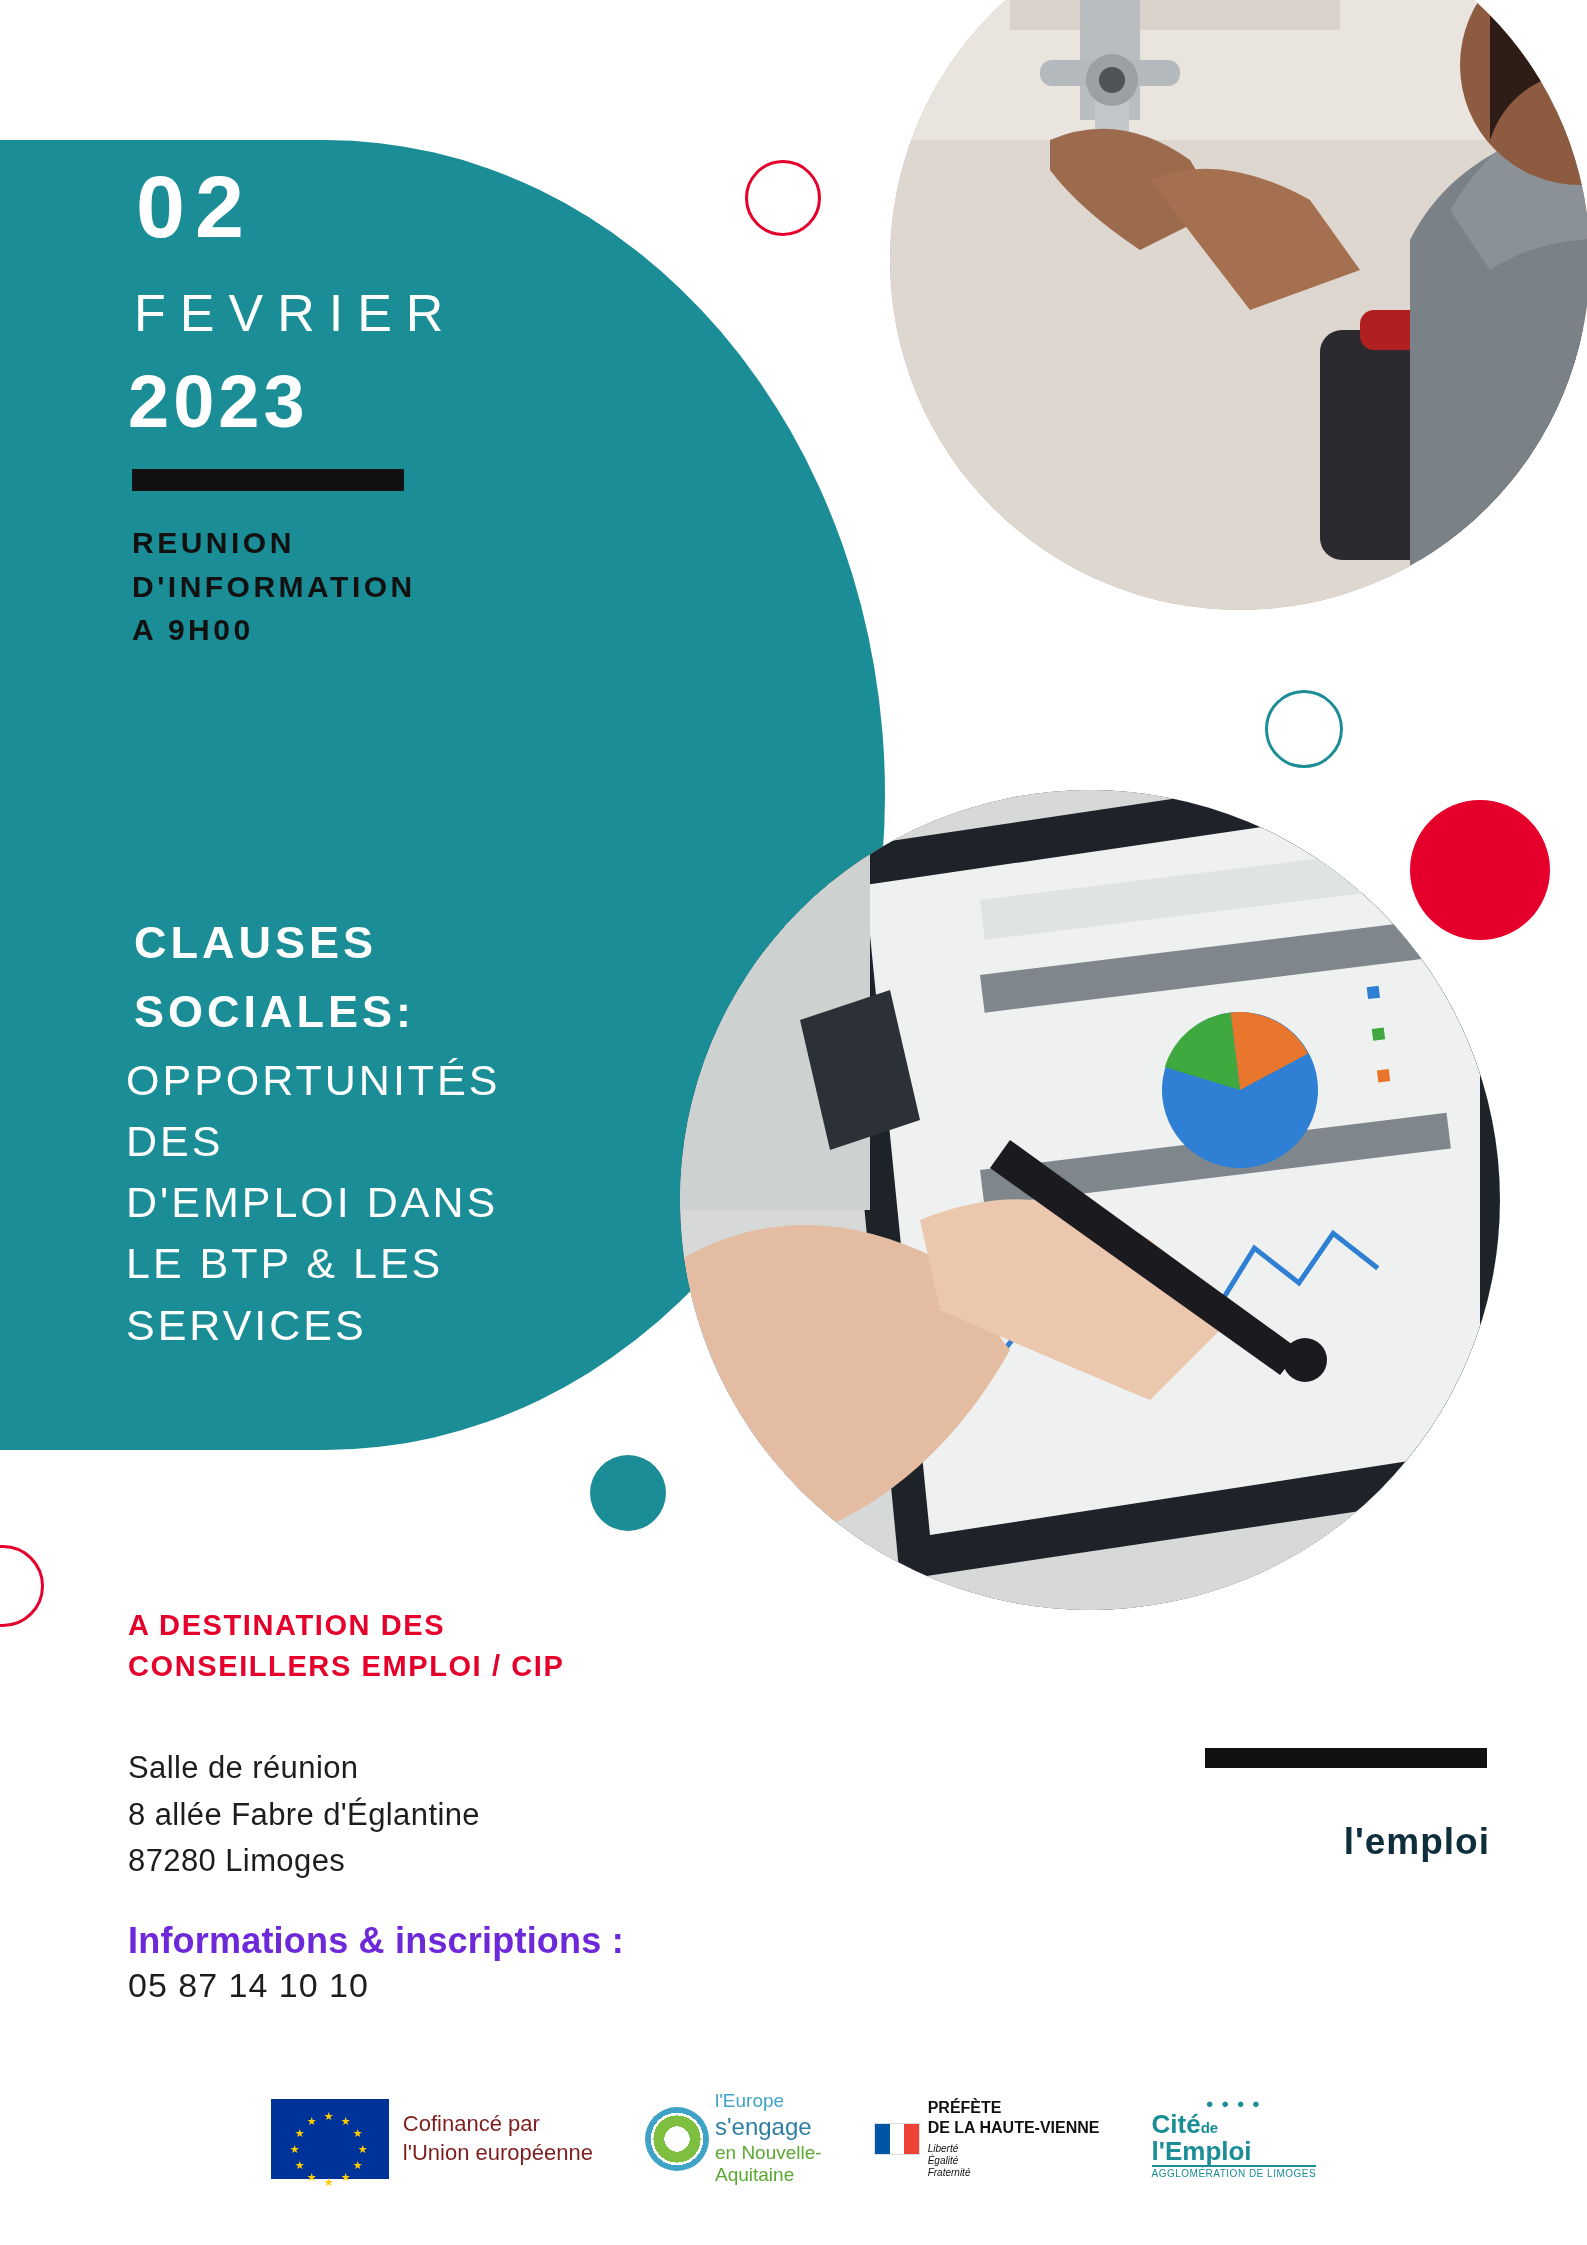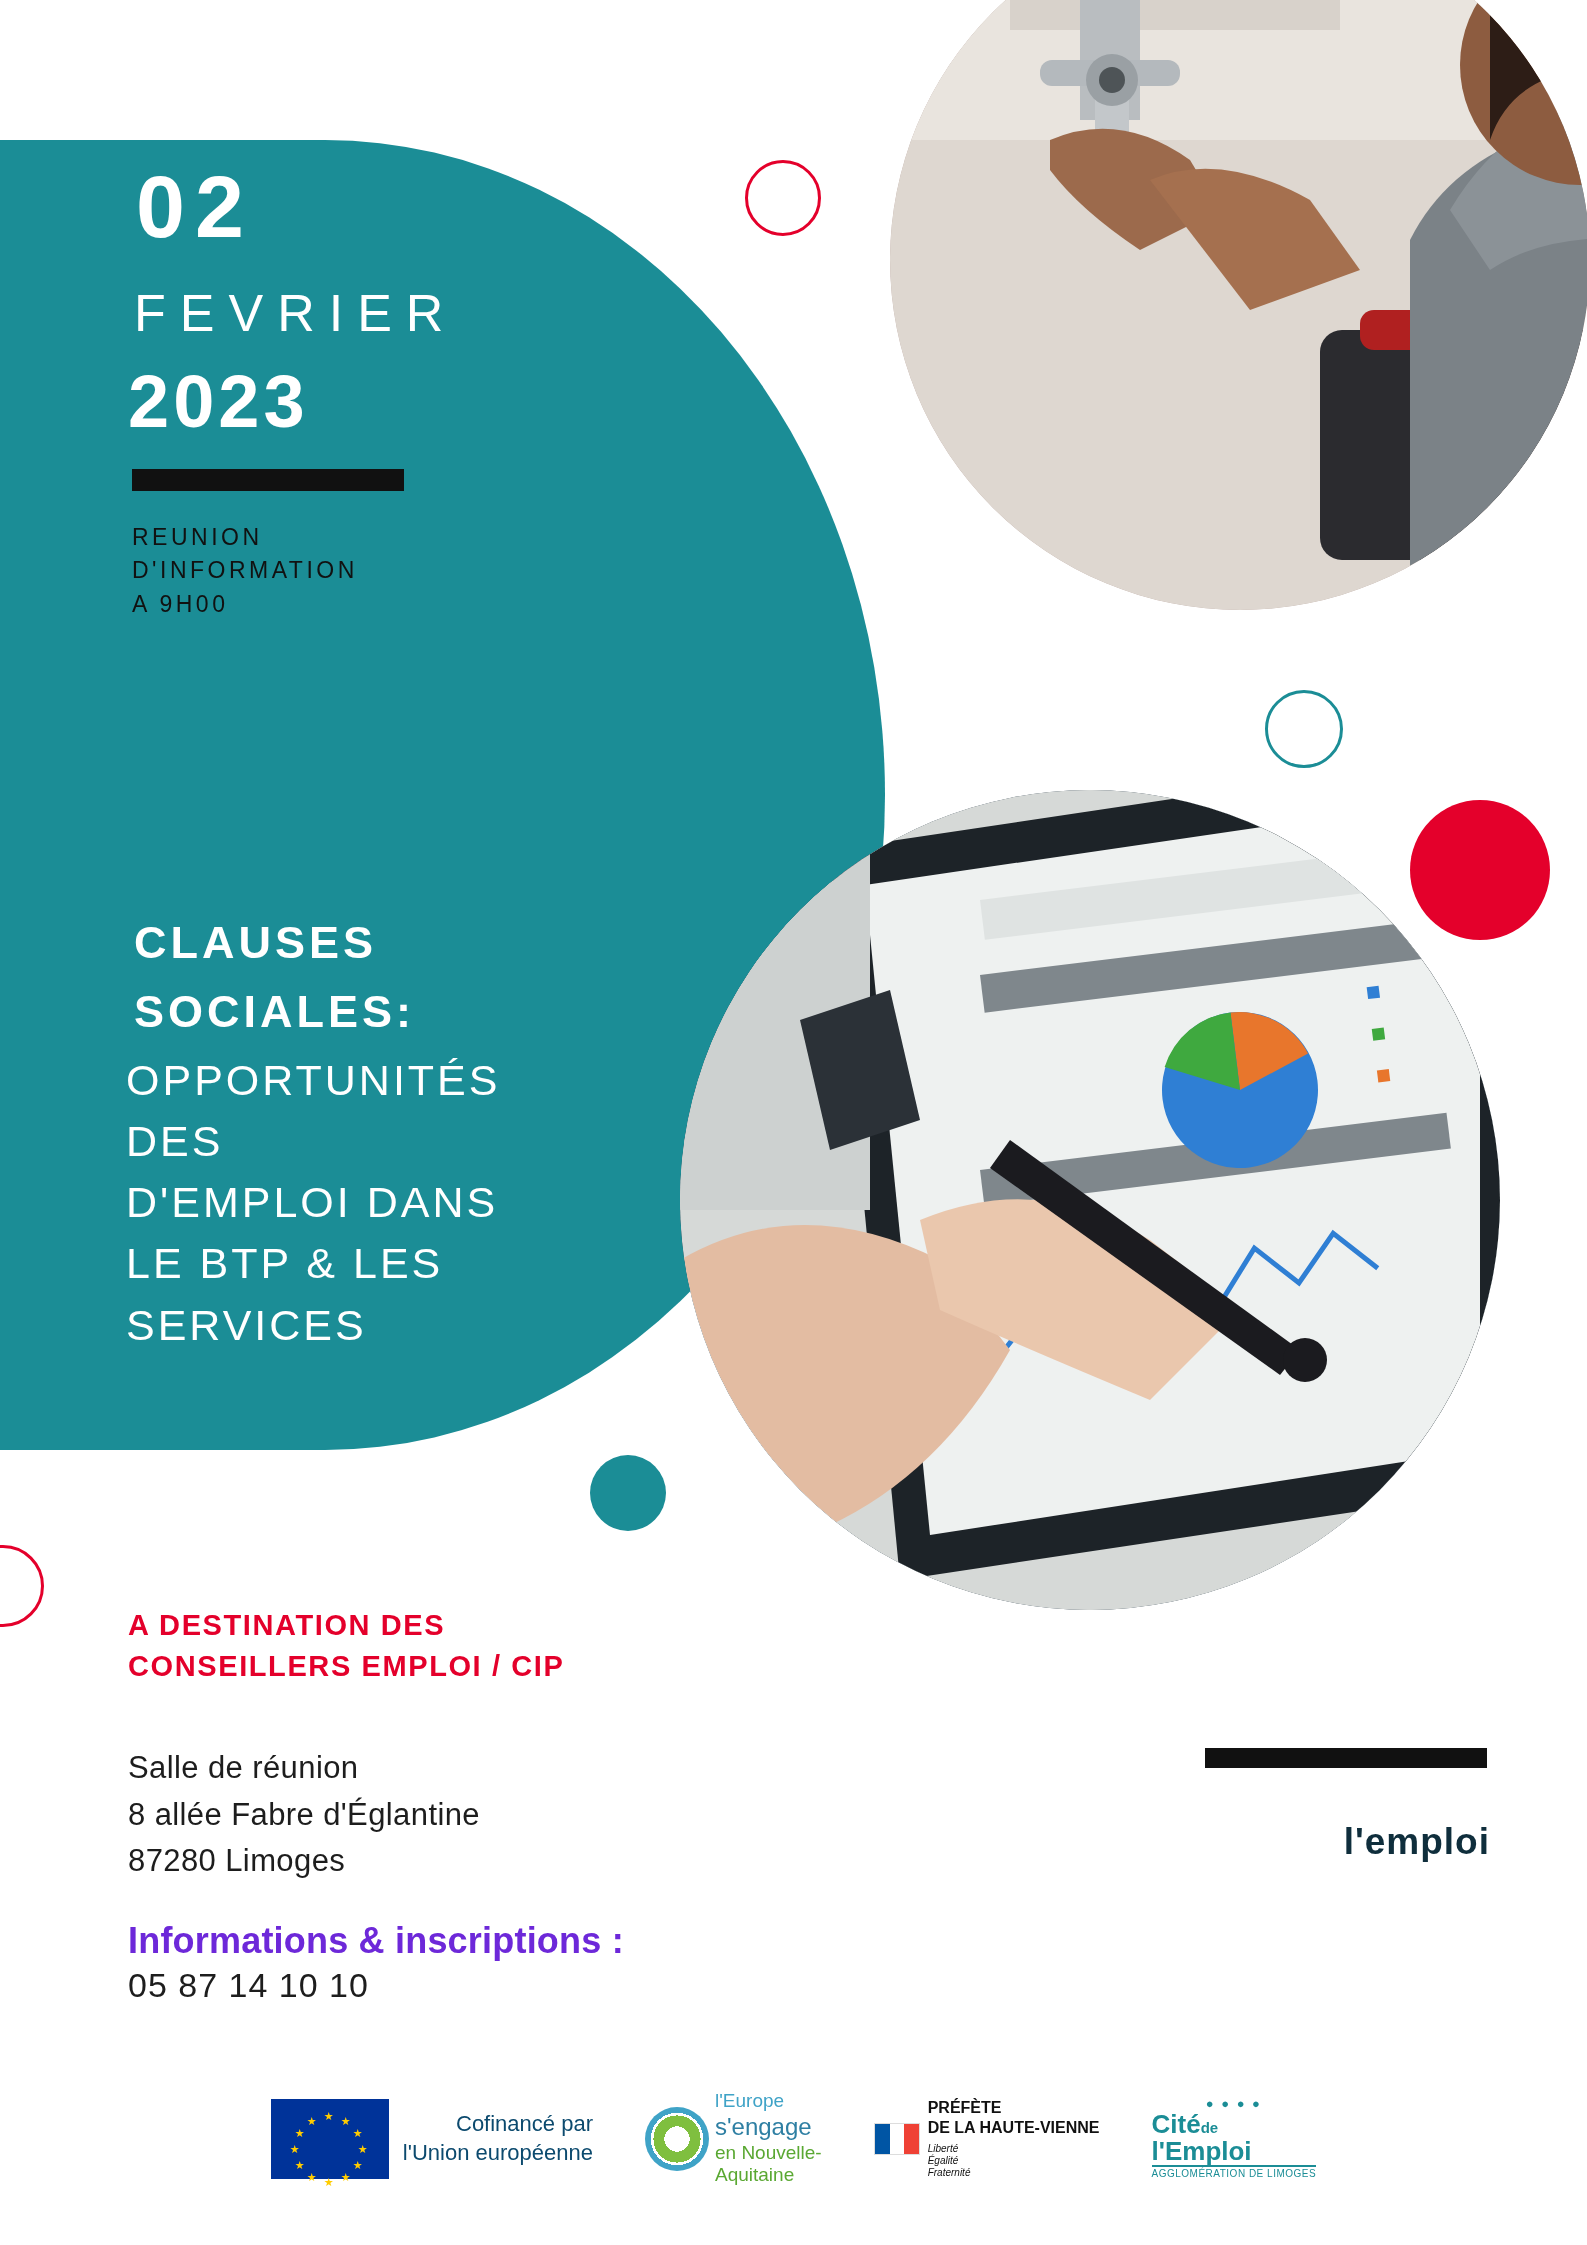--- a/index.html
+++ b/index.html
@@ -127,22 +127,22 @@
     line-height: 1;
   }
   .rule-black {
     width: 272px;
     height: 22px;
     background: #111111;
     margin: 30px 0 0 4px;
   }
   .meeting-line {
     margin: 30px 0 0 4px;
-    font-size: 23px;
-    font-weight: normal;
+    font-size: 30px;
+    font-weight: bold;
     letter-spacing: 3.5px;
     line-height: 1.45;
     color: #111111;
   }
 
   
   .title-block {
     position: absolute;
     left: 126px;
     top: 905px;
@@ -249,24 +249,23 @@
     position: relative;
   }
   .eu-star {
     position: absolute;
     color: #ffcc00;
     font-size: 11px;
     line-height: 11px;
   }
   .eu-text {
     font-size: 22px;
-    color: #0c4a6e;
+    color: #7f1d1d;
     line-height: 1.3;
     font-weight: 400;
-    text-align: right;
   }
 
   .logo-europe-engage { gap: 6px; align-items: center; }
   .ee-mark {
     width: 64px; height: 64px;
     border-radius: 50%;
     background: radial-gradient(circle at 50% 50%, #ffffff 0 28%, #7fbf3f 28% 52%, #ffffff 52% 58%, #3fa3c7 58% 100%);
     position: relative;
   }
   .ee-text {

